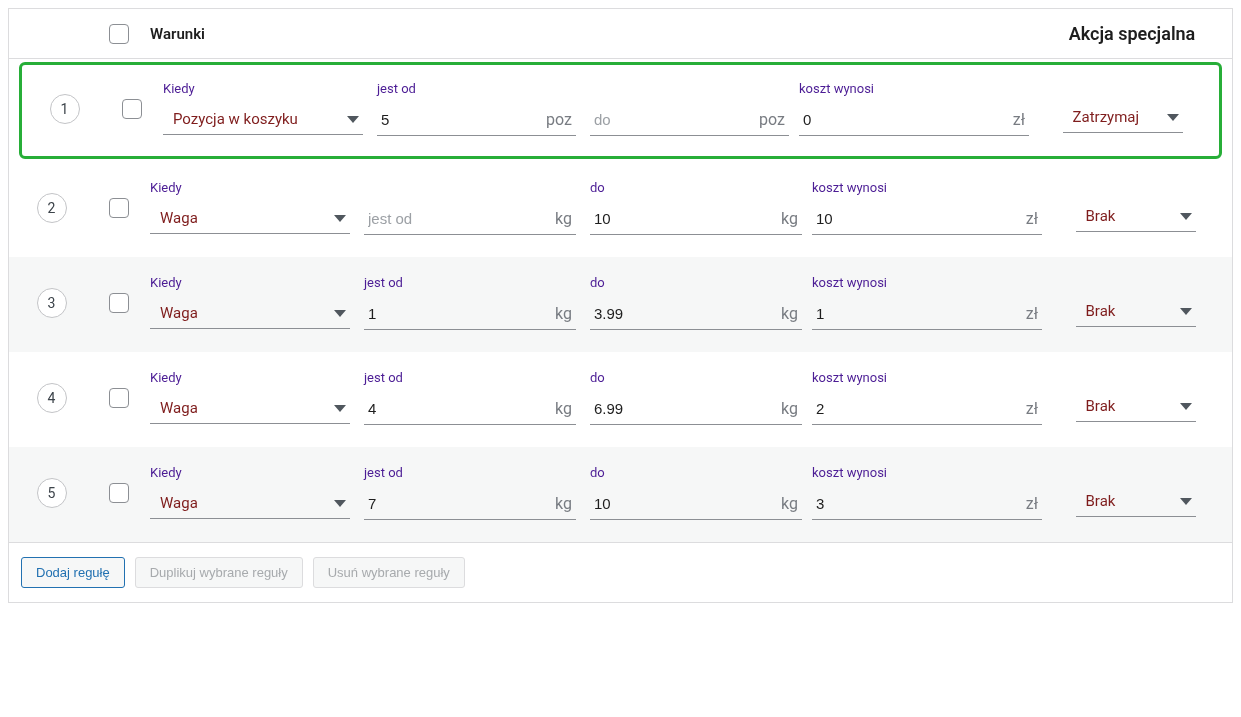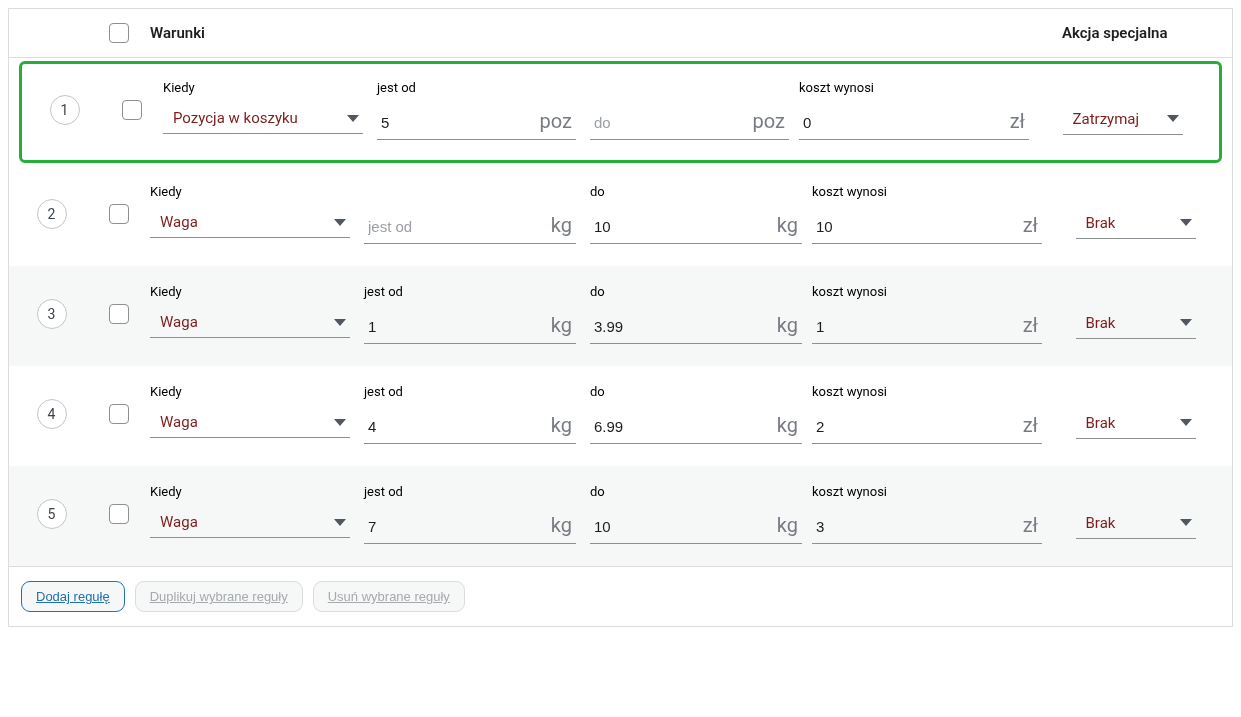--- a/index.html
+++ b/index.html
@@ -3,51 +3,51 @@
 <meta charset="utf-8">
 <style>
 * { box-sizing: border-box; margin: 0; padding: 0; }
 body { font-family: -apple-system, BlinkMacSystemFont, "Segoe UI", Roboto, sans-serif; background: #fff; color: #1e1e1e; font-size: 14px; }
 .container { border: 1px solid #dcdcde; margin: 8px; }
 .header-row { display: flex; align-items: center; padding: 14px 0; border-bottom: 1px solid #dcdcde; }
 .col-num { width: 85px; display: flex; justify-content: center; align-items: center; }
 .col-check { width: 50px; display: flex; justify-content: center; align-items: center; }
 .col-conditions { flex: 1; font-weight: 600; font-size: 15px; padding-left: 6px; }
 .col-cost-header { width: 250px; font-weight: 600; font-size: 15px; }
-.col-action-header { width: 170px; font-weight: 600; font-size: 15px; text-align: left; padding-right: 30px; }
+.col-action-header { width: 170px; font-weight: 600; font-size: 18px; text-align: center; padding-right: 30px; }
 
 .rule-row { display: flex; align-items: stretch; position: relative; }
 .rule-row:nth-child(even) { background: #fff; }
 .rule-row:nth-child(odd) { background: #f6f7f7; }
 .rule-row.highlighted { border: 3px solid #27ae38; border-radius: 6px; margin: 3px 10px; background: #fff !important; }
 .rule-row .row-inner { display: flex; align-items: center; width: 100%; padding: 18px 0 22px 0; }
 .rule-row.highlighted .row-inner { padding: 16px 0 20px 0; }
 
 .num-badge { width: 30px; height: 30px; border: 1px solid #c3c4c7; border-radius: 50%; display: flex; align-items: center; justify-content: center; font-size: 14px; color: #3c434a; background: #fff; }
 
 input[type="checkbox"].big-check { width: 20px; height: 20px; border: 1px solid #8c8f94; border-radius: 4px; appearance: none; background: #fff; cursor: pointer; }
 
 .fields-area { flex: 1; display: flex; gap: 14px; padding-left: 6px; padding-right: 10px; }
 
 .field-group { display: flex; flex-direction: column; gap: 8px; }
-.field-label { font-size: 13px; color: #000000; font-weight: 400; }
+.field-label { font-size: 13px; color: #4c1d95; font-weight: 400; }
 .dropdown { display: flex; align-items: center; justify-content: space-between; border-bottom: 1px solid #8c8f94; padding: 6px 4px 6px 10px; min-width: 190px; cursor: pointer; font-size: 15px; color: #7f1d1d; }
 .dropdown.narrow { min-width: 120px; }
 .chevron { width: 0; height: 0; border-left: 6px solid transparent; border-right: 6px solid transparent; border-top: 7px solid #50575e; margin-left: 8px; }
 
 .text-input-wrap { display: flex; align-items: baseline; border-bottom: 1px solid #8c8f94; padding: 6px 4px; min-width: 180px; gap: 6px; }
 .text-input { border: none; outline: none; background: transparent; font-size: 15px; color: #1e1e1e; flex: 1; width: 100%; }
 .text-input::placeholder { color: #9ca0a5; }
-.unit { font-size: 20px; color: #787c82; white-space: nowrap; }
+.unit { font-size: 16px; color: #787c82; white-space: nowrap; }
 
 .cost-area { width: 250px; display: flex; flex-direction: column; gap: 8px; padding-right: 20px; }
 .action-area { width: 170px; display: flex; align-items: center; justify-content: center; padding-right: 23px; padding-top: 18px; }
 
 .footer { padding: 14px 12px; display: flex; gap: 10px; border-top: 1px solid #dcdcde; }
-.btn { padding: 7px 14px; border-radius: 9px; font-size: 13px; cursor: pointer; background: #f6f7f7; text-decoration: underline; }
+.btn { padding: 7px 14px; border-radius: 3px; font-size: 13px; cursor: pointer; background: #f6f7f7; }
 .btn.primary { border: 1px solid #2271b1; color: #2271b1; background: #f6f7f7; }
 .btn.secondary { border: 1px solid #dcdcde; color: #a7aaad; cursor: not-allowed; }
 </style>
 </head>
 <body>
 
 <div class="container">
 
   <div class="header-row">
     <div class="col-num"></div>

